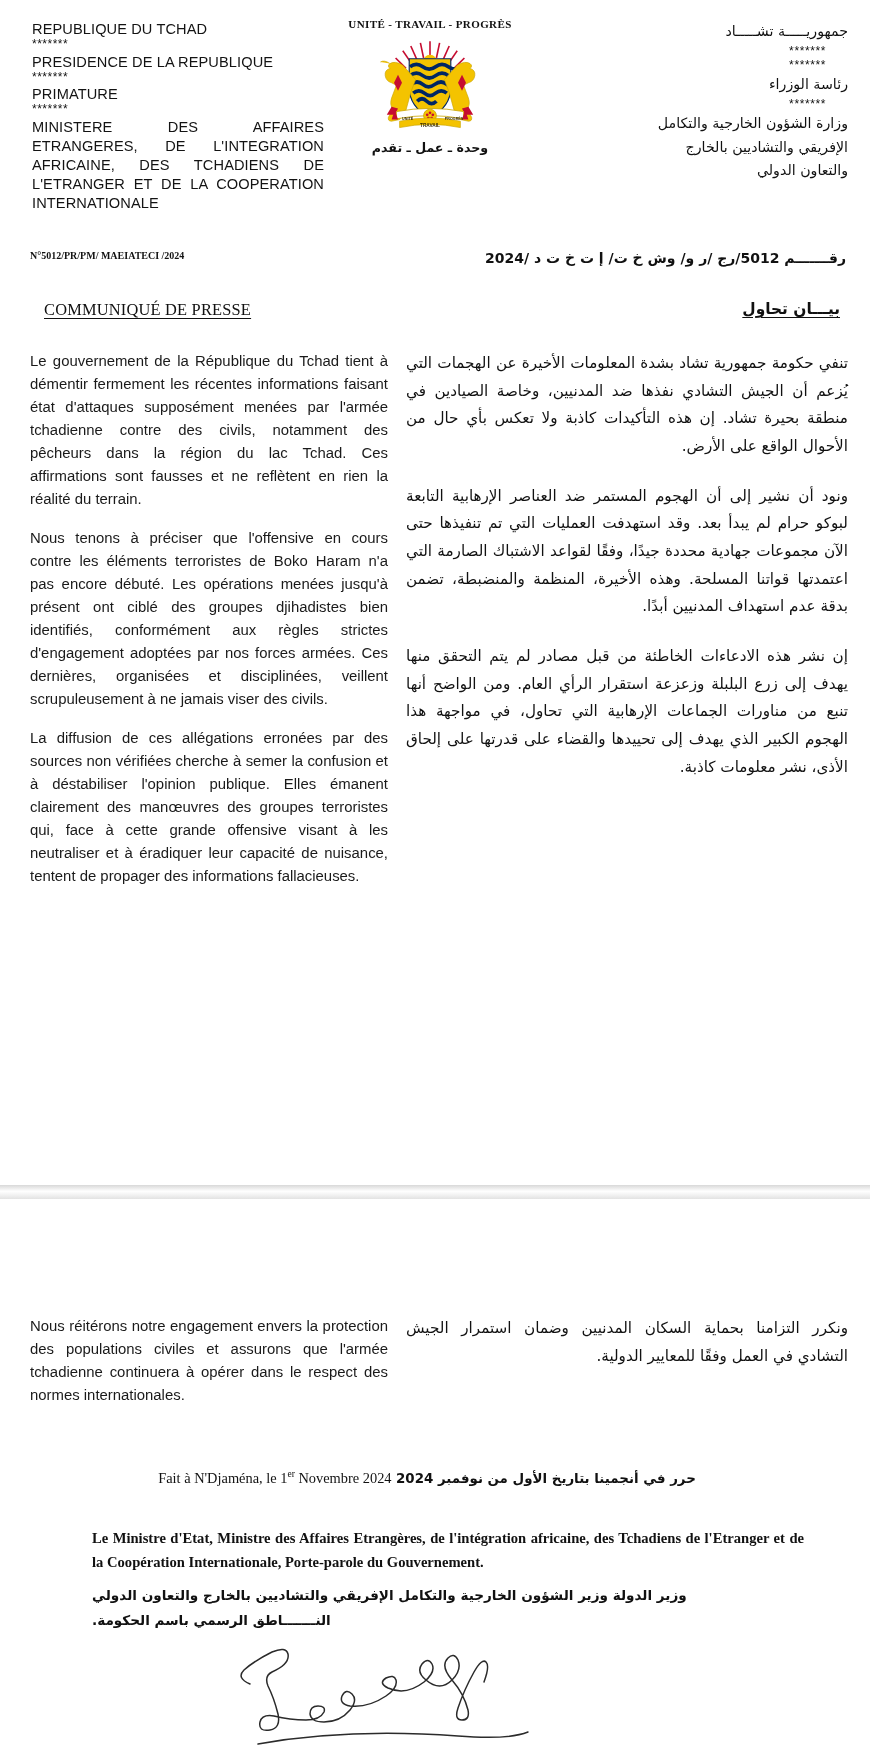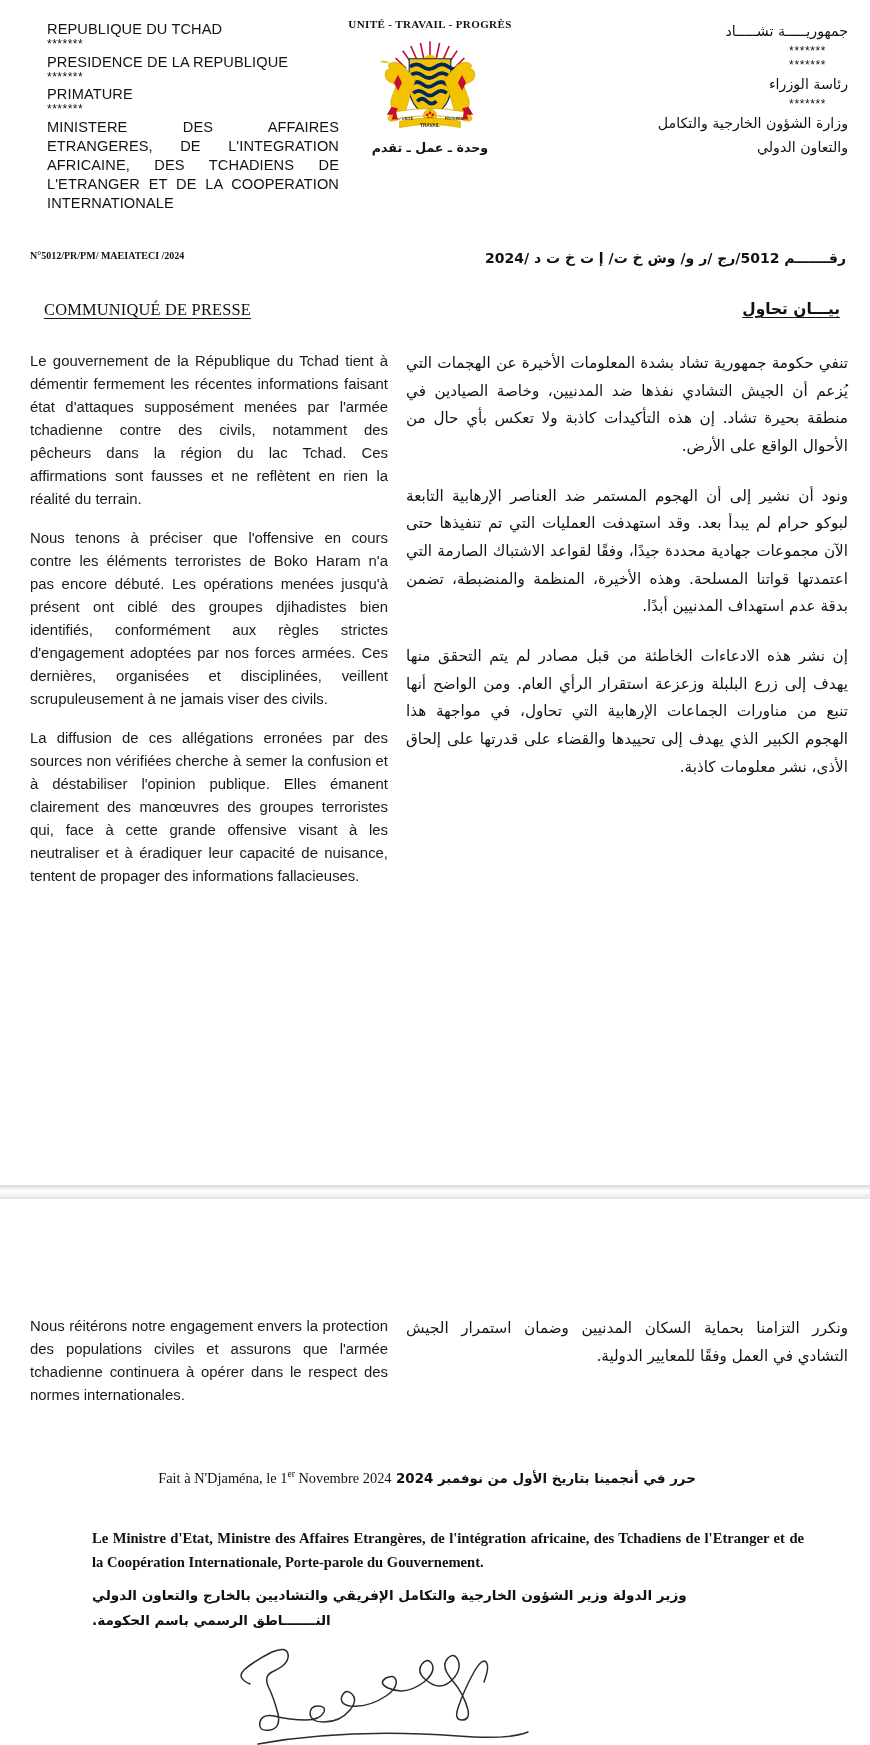--- a/index.html
+++ b/index.html
@@ -34,21 +34,21 @@
   .sheet-2 { top: 1199px; height: 546px; }
 
   
   .header {
     position: relative;
     padding: 20px 22px 0 26px;
     height: 250px;
   }
   .hdr-left {
     position: absolute;
-    left: 47px; top: 20px;
+    left: 32px; top: 20px;
     width: 292px;
     font-family: "Liberation Sans", sans-serif;
     font-size: 14.6px;
     font-weight: 400;
     color: #131313;
     line-height: 1.30;
     letter-spacing: .1px;
   }
   .hdr-left .line { display: block; }
   .hdr-left .stars {
@@ -372,20 +372,21 @@
         <div class="motto-ar">وحدة ـ عمل ـ تقدم</div>
       </div>
 
       <div class="hdr-right">
         <span class="ar-line">جمهوريـــــة تشـــــاد</span>
         <span class="stars">*******</span>
         <span class="stars">*******</span>
         <span class="ar-line">رئاسة الوزراء</span>
         <span class="stars">*******</span>
         <span class="ar-just">وزارة الشؤون الخارجية والتكامل</span>
+        <span class="ar-just">الإفريقي  والتشاديين  بالخارج</span>
         <span class="ar-line">والتعاون الدولي</span>
       </div>
     </div>
 
     <div class="refrow">
       <div class="ref-fr">N°5012/PR/PM/ MAEIATECI /2024</div>
       <div class="ref-ar">رقـــــــم 5012/رج /ر و/ وش خ ت/ إ ت خ ت د /2024</div>
     </div>
 
     <div class="titlerow">

